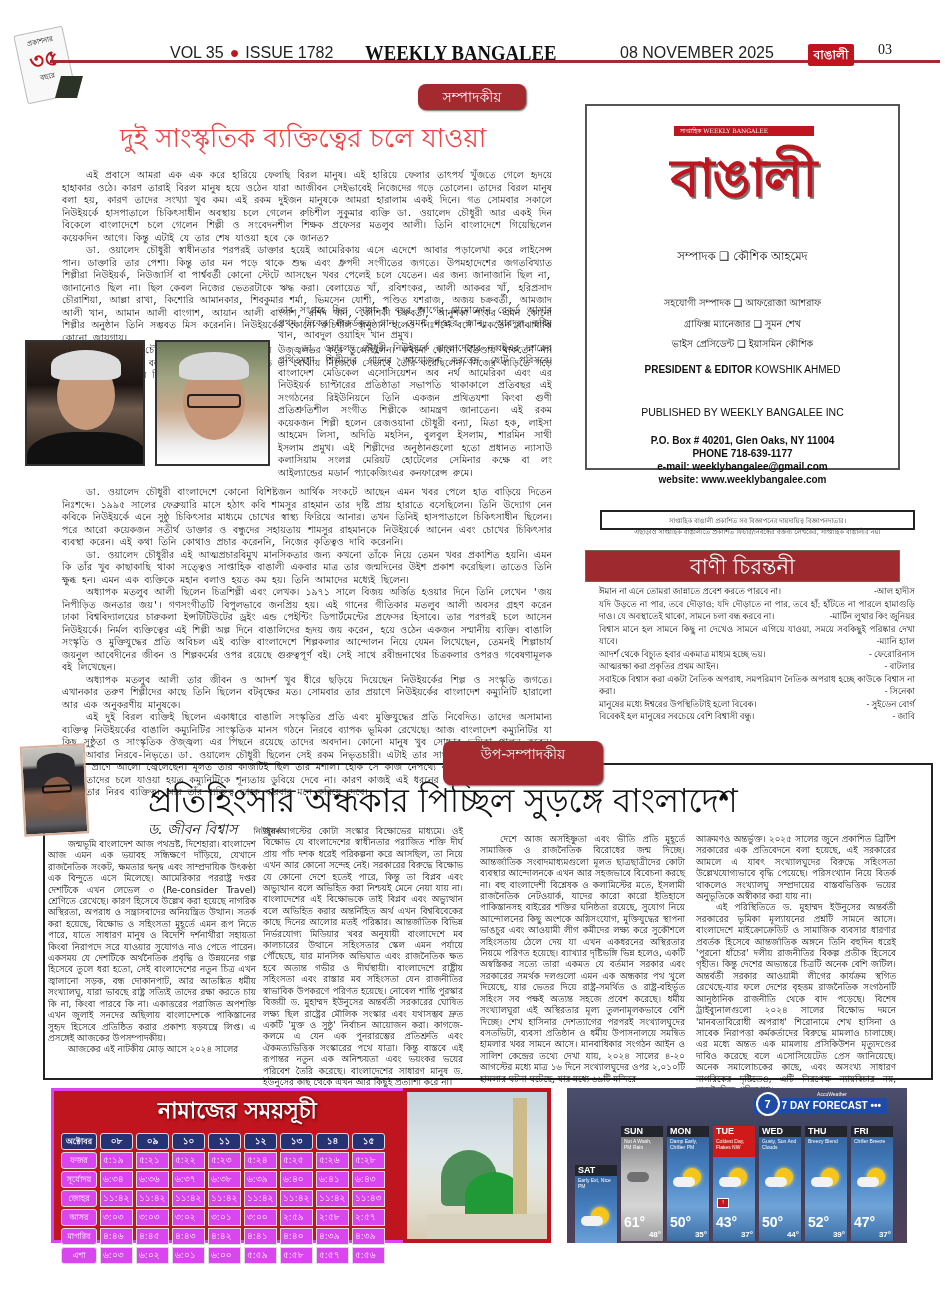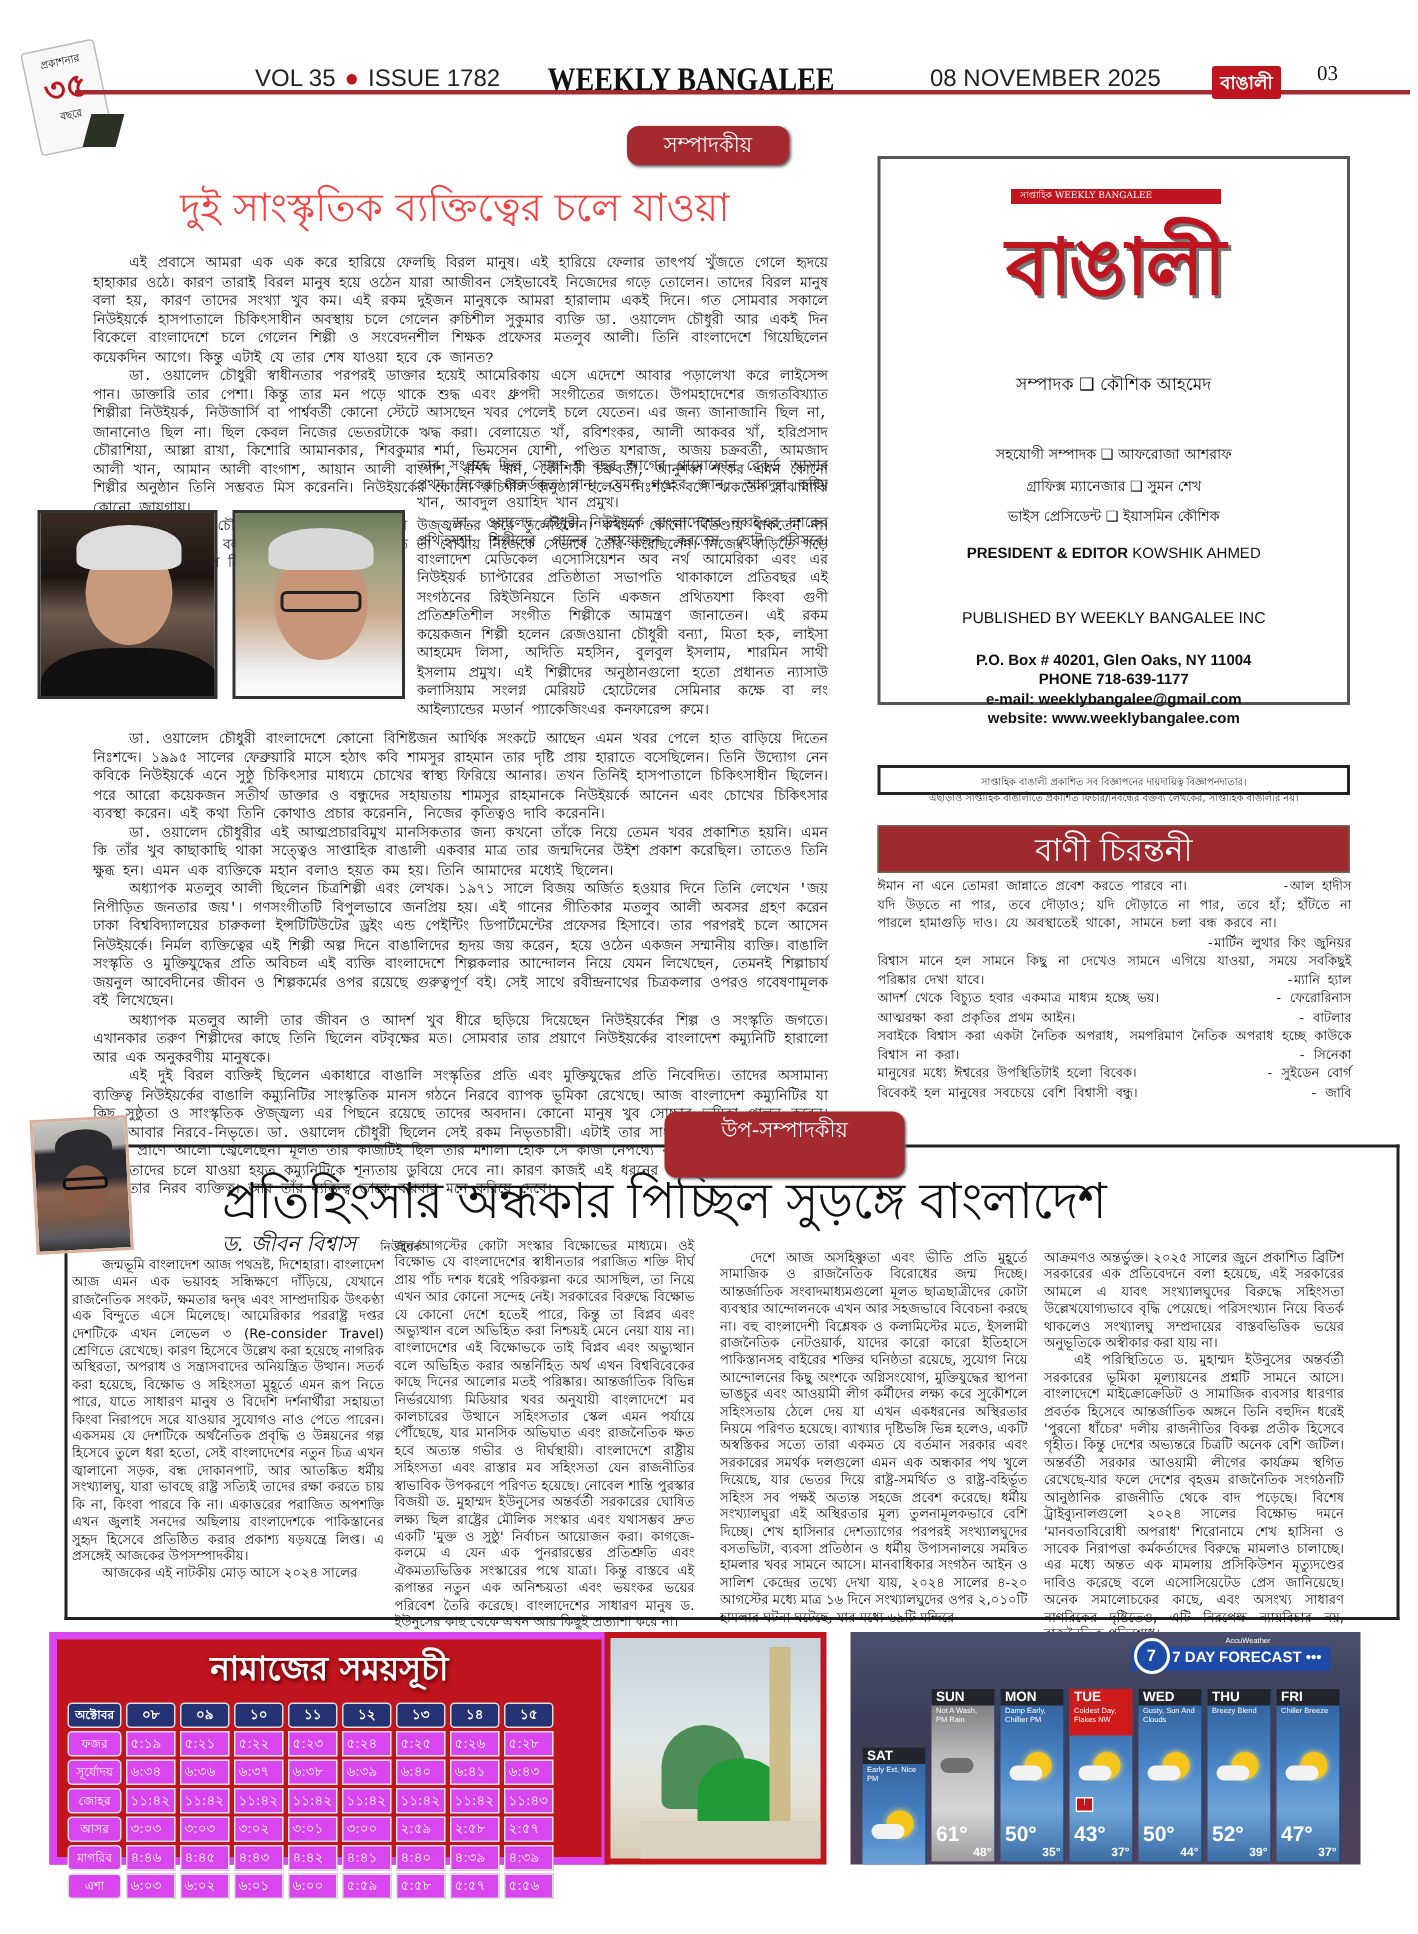--- a/index.html
+++ b/index.html
@@ -38,44 +38,44 @@
 #big-logo .word{position:absolute;left:0;top:20px;width:158px;text-align:center;color:#c0141e;font-size:52px;font-weight:bold;font-family:"DejaVu Sans",sans-serif;text-shadow:2px 2px 0 #777;letter-spacing:-2px}
 .mh-line{position:absolute;left:0;width:100%;text-align:center;font-family:"DejaVu Sans",sans-serif}
 #mh-editor{top:142px;font-size:11.5px}
 #mh-assoc{top:190px;font-size:9.5px}
 #mh-graphics{top:211px;font-size:9.5px}
 #mh-vp{top:231px;font-size:9.5px}
 #mh-president{top:258px;font-size:10px;font-family:"Liberation Sans",sans-serif}
 #mh-president b{font-weight:bold}
 #mh-published{top:300px;font-size:10.5px;font-family:"Liberation Sans",sans-serif}
 #contact{left:585px;top:434px;width:315px;text-align:center;font-family:"Liberation Sans",sans-serif;font-weight:bold;font-size:10px;line-height:13px}
-#notice{left:585px;top:510px;width:315px;height:20px;border:2px solid #222;font-size:6.5px;text-align:center;line-height:11px;padding-top:4px;font-family:"DejaVu Sans",sans-serif;color:#333}
+#notice{left:600px;top:510px;width:315px;height:20px;border:2px solid #222;font-size:6.5px;text-align:center;line-height:11px;padding-top:4px;font-family:"DejaVu Sans",sans-serif;color:#333}
 #quotes-head{left:585px;top:550px;width:315px;height:32px;background:#9e2a2f;color:#fff;font-size:21px;text-align:center;line-height:32px;font-family:"DejaVu Sans",sans-serif;border:1px solid #6b6b50}
-#quotes{left:585px;top:585px;width:316px;font-size:8.6px;line-height:12.5px;font-family:Liberation Mono, monospace}
+#quotes{left:599px;top:585px;width:316px;font-size:8.6px;line-height:12.5px;font-family:Liberation Serif, serif}
 .q{position:relative;text-align:justify}
 .q .au{float:right;padding-left:10px}
 .q .cl{clear:both}
 
 #sub-box{left:43px;top:763px;width:890px;height:317px;border:2px solid #222;border-left:none}
 #sub-box-left{left:43px;top:820px;width:2px;height:260px;background:#222}
 #tag-sub{left:443px;top:741px;width:160px;height:44px;font-size:14px;line-height:26px;z-index:3}
 #sub-photo{left:22px;top:745px;width:65px;height:90px;transform:rotate(-3deg);background:linear-gradient(180deg,#c8c6c0 0%,#b0aea8 20%,#2a2a2e 25%,#2d2c31 45%,#8a6552 55%,#7a5a48 75%,#5a5a60 90%,#333 100%);border:2px solid #d7b0a0;z-index:4}
 #sub-title{left:148px;top:775px;font-size:33px;font-family:"DejaVu Sans",sans-serif;color:#111;letter-spacing:-0.5px}
 #sub-author{left:148px;top:818px;font-size:14px;font-style:italic;font-family:"DejaVu Sans",sans-serif}
 #sub-author .loc{font-size:8px;font-style:normal;margin-left:16px}
 .col{position:absolute;font-size:8.8px;line-height:11.4px;text-align:justify;font-family:"DejaVu Sans",sans-serif}
 .col p{text-indent:20px}
 #sub-col1{left:48px;top:839px;width:208px}
 #sub-col1 .wrap{margin-left:106px}
 #sub-col2{left:263px;top:826px;width:200px}
 #sub-col3{left:480px;top:834px;width:205px}
 #sub-col4{left:696px;top:834px;width:200px}
 .endnote{float:right}
 
-#prayer{left:33px;top:1088px;width:373px;height:155px;background:#c0141e;border:5px solid #d946ef}
+#prayer{left:51px;top:1088px;width:373px;height:155px;background:#c0141e;border:3px solid #d946ef}
 #prayer-title{position:absolute;left:0;top:2px;width:100%;text-align:center;color:#fff;font-size:22px;font-weight:bold;font-family:"DejaVu Sans",sans-serif;text-shadow:1px 1px 3px #400}
 #prayer-table{position:absolute;left:4px;top:40px;border-collapse:separate;border-spacing:3px 2px}
 #prayer-table td,#prayer-table th{font-family:"DejaVu Sans",sans-serif;font-size:9px;height:15px;text-align:left;color:#fff;padding:0 2px}
 #prayer-table th{background:#253274;text-align:center;border-radius:3px;width:33px;border:1px solid #ddd}
 #prayer-table th.corner{width:36px;font-size:8px}
 #prayer-table td{background:#d946ef;border:1px solid #ddd}
 #prayer-table td.lbl{text-align:center;font-size:8px;border-radius:3px}
 #mosque{left:403px;top:1088px;width:148px;height:155px;background:#c0141e;padding:4px}
 #mosque-img{width:100%;height:100%;background:linear-gradient(180deg,#c6d3dc 0%,#dfe7e8 45%,#e4e2d6 70%,#d7cbb4 100%);position:relative;overflow:hidden}
 

